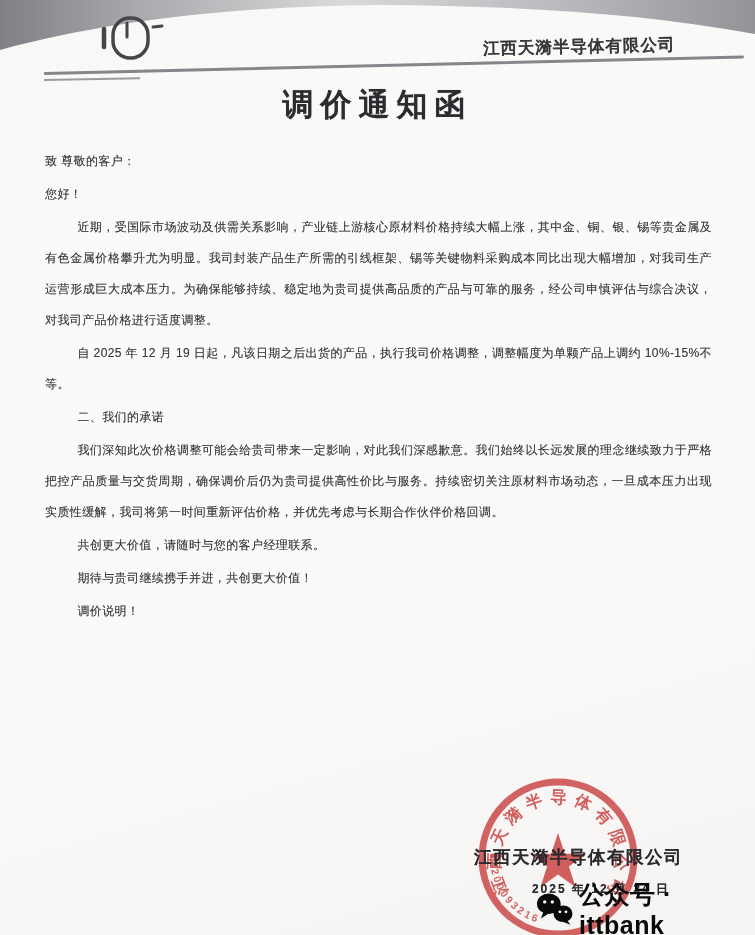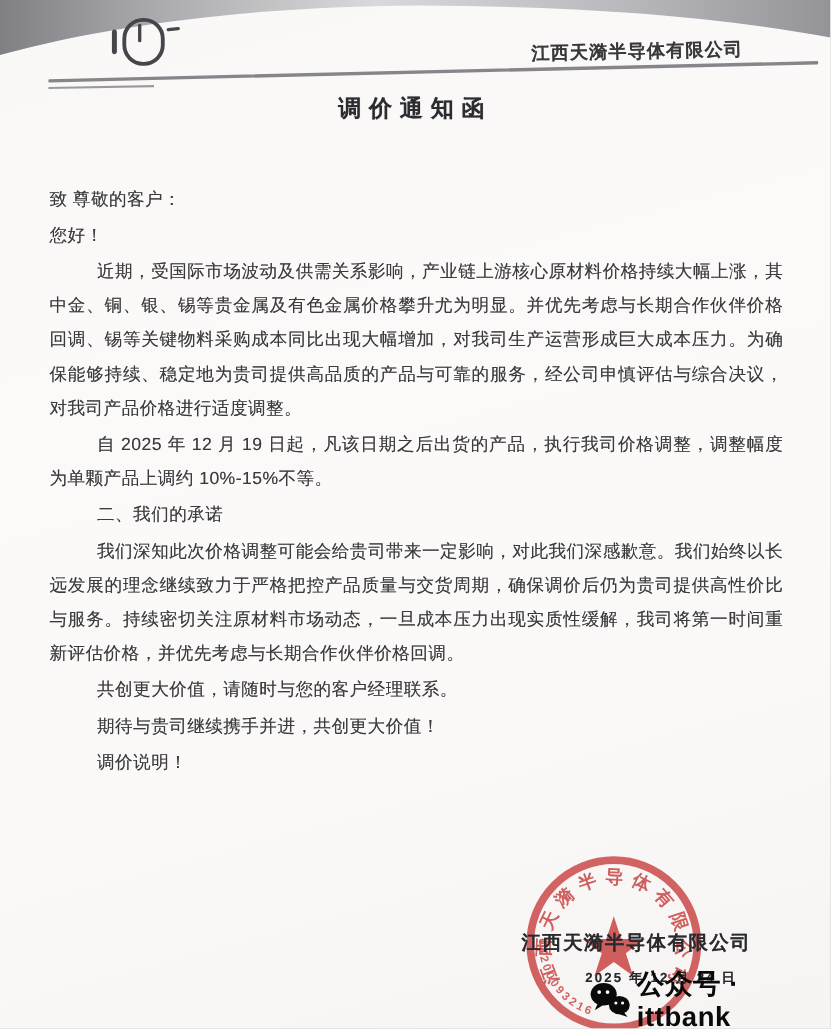--- a/index.html
+++ b/index.html
@@ -24,28 +24,28 @@
   .rule-main{
     position:absolute;left:44px;top:72px;width:700px;height:3px;background:#85858a;
     transform:rotate(-1.35deg);transform-origin:left center;border-radius:1px;
   }
   .rule-thin{
     position:absolute;left:44px;top:79px;width:96px;height:2px;background:#9b9b9f;
     transform:rotate(-1deg);transform-origin:left center;
   }
   .doc-title{
     position:absolute;left:0;top:84px;width:100%;margin:0;text-align:center;
-    font-size:21px;font-weight:700;letter-spacing:7px;color:#2c2c30;
+    font-size:31px;font-weight:700;letter-spacing:7px;color:#2c2c30;
     text-shadow:0 0 .7px rgba(44,44,48,.5);
   }
   
   .doc-body{
     position:absolute;left:45px;right:43px;top:146px;
-    font-size:16px;line-height:31px;text-align:justify;color:#3b3b3f;
-    text-shadow:0 0 .6px rgba(59,59,63,.5);letter-spacing:.4px;margin-top:20px;
+    font-size:12px;line-height:31px;text-align:justify;color:#3b3b3f;
+    text-shadow:0 0 .6px rgba(59,59,63,.5);letter-spacing:.4px;
   }
   .doc-body p{margin:0 0 2px 0;}
   .doc-body p.ind{text-indent:2.7em;}
   
   .stamp{position:absolute;left:473px;top:773px;width:170px;height:170px;z-index:1;opacity:.88;}
   
   .sign-company{
     position:absolute;right:72px;top:845px;z-index:2;
     font-size:17.5px;font-weight:700;letter-spacing:1.5px;color:#2a2a2e;
     text-shadow:0 0 .6px rgba(42,42,46,.55);
@@ -95,21 +95,21 @@
 
   <div class="header-company">江西天漪半导体有限公司</div>
   <div class="rule-main"></div>
   <div class="rule-thin"></div>
 
   <h1 class="doc-title">调价通知函</h1>
 
   <div class="doc-body">
     <p>致 尊敬的客户：</p>
     <p>您好！</p>
-    <p class="ind">近期，受国际市场波动及供需关系影响，产业链上游核心原材料价格持续大幅上涨，其中金、铜、银、锡等贵金属及有色金属价格攀升尤为明显。并优先考虑与长期合作伙伴价格回调、锡等关键物料采购成本同比出现大幅增加，对我司生产运营形成巨大成本压力。为确保能够持续、稳定地为贵司提供高品质的产品与可靠的服务，经公司申慎评估与综合决议，对我司产品价格进行适度调整。</p>
+    <p class="ind">近期，受国际市场波动及供需关系影响，产业链上游核心原材料价格持续大幅上涨，其中金、铜、银、锡等贵金属及有色金属价格攀升尤为明显。我司封装产品生产所需的引线框架、锡等关键物料采购成本同比出现大幅增加，对我司生产运营形成巨大成本压力。为确保能够持续、稳定地为贵司提供高品质的产品与可靠的服务，经公司申慎评估与综合决议，对我司产品价格进行适度调整。</p>
     <p class="ind">自 2025 年 12 月 19 日起，凡该日期之后出货的产品，执行我司价格调整，调整幅度为单颗产品上调约 10%-15%不等。</p>
     <p class="ind">二、我们的承诺</p>
     <p class="ind">我们深知此次价格调整可能会给贵司带来一定影响，对此我们深感歉意。我们始终以长远发展的理念继续致力于严格把控产品质量与交货周期，确保调价后仍为贵司提供高性价比与服务。持续密切关注原材料市场动态，一旦成本压力出现实质性缓解，我司将第一时间重新评估价格，并优先考虑与长期合作伙伴价格回调。</p>
     <p class="ind">共创更大价值，请随时与您的客户经理联系。</p>
     <p class="ind">期待与贵司继续携手并进，共创更大价值！</p>
     <p class="ind">调价说明！</p>
   </div>
 
   <svg class="stamp" viewBox="0 0 170 170">
     <circle cx="85" cy="85" r="76" fill="none" stroke="#c8403f" stroke-width="7" opacity="0.92"></circle>

